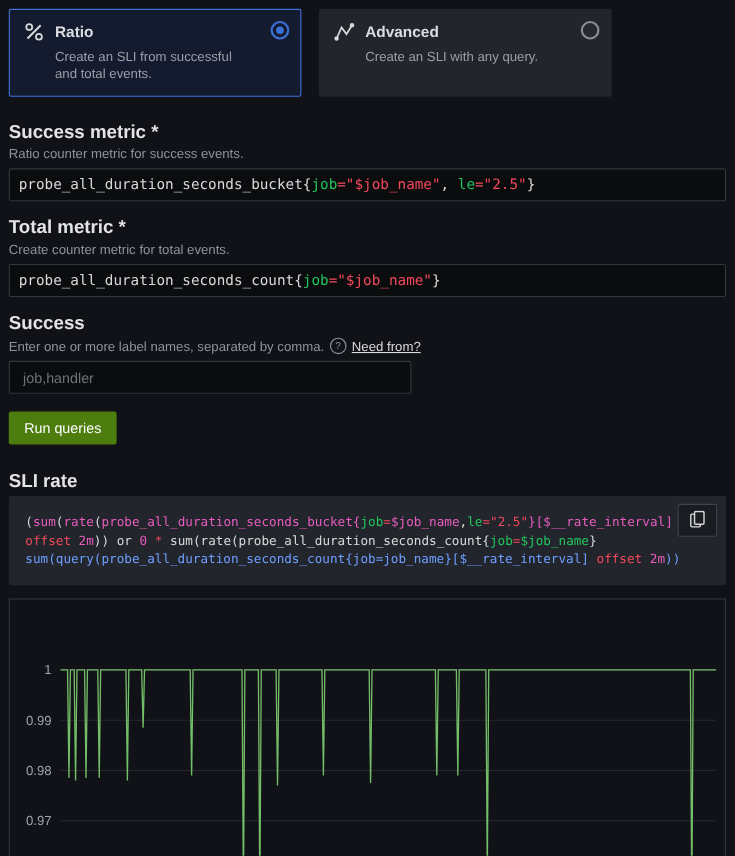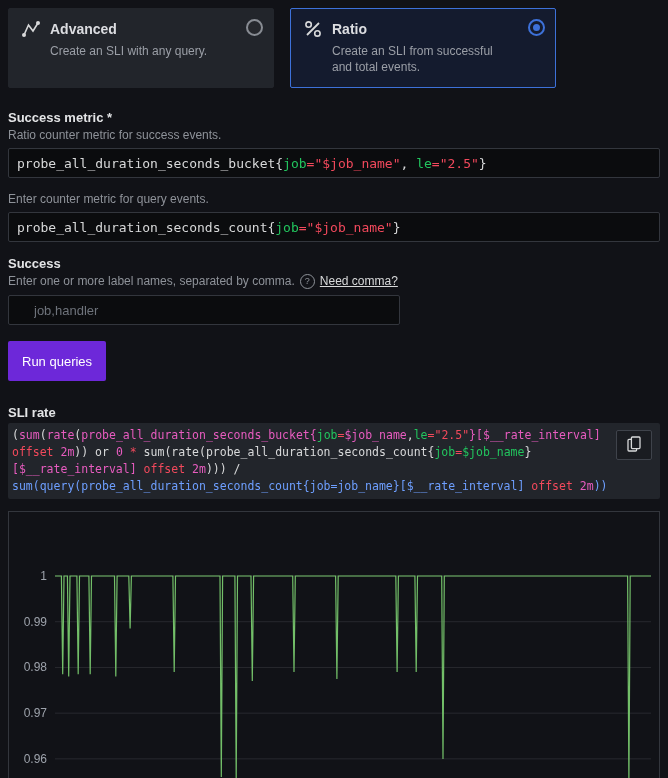--- a/index.html
+++ b/index.html
@@ -39,23 +39,23 @@
     position: absolute; top: 10px; right: 10px;
     width: 13px; height: 13px; border-radius: 50%;
     display: flex; align-items: center; justify-content: center;
   }
   .radio.on { border: 2px solid #3d71d9; }
   .radio.on .radio-dot { width: 7px; height: 7px; border-radius: 50%; background: #3d71d9; }
   .radio.off { border: 2px solid #888c93; background: #26282d; }
 
   
   .field { margin-bottom: 14px; }
-  .field-label { font-size: 13px; font-weight: 600; color: #e3e4e6; margin-bottom: 3px; }
+  .field-label { font-size: 17px; font-weight: 600; color: #e3e4e6; margin-bottom: 3px; }
   .field-helper { font-size: 12px; color: #8e9299; margin-bottom: 6px; }
-  .helper-row { display: flex; align-items: flex-start; gap: 5px; }
+  .helper-row { display: flex; align-items: center; gap: 5px; }
   .help-icon {
     display: inline-flex; align-items: center; justify-content: center;
     width: 13px; height: 13px; border-radius: 50%;
     border: 1px solid #8e9299; color: #8e9299;
     font-size: 9px; line-height: 1;
   }
   .help-link { color: #d8d9da; text-decoration: underline; cursor: pointer; }
 
   .query-input {
     background: #0b0c0e;
@@ -69,49 +69,49 @@
     white-space: pre;
     overflow: hidden;
     cursor: text;
   }
   .text-input {
     background: #0b0c0e;
     border: 1px solid #33363d;
     border-radius: 2px;
     height: 28px;
     width: 340px;
-    padding: 0 25px;
+    padding: 0 12px;
     font-family: "Liberation Sans", sans-serif;
     font-size: 13px;
     color: #86efac;
     box-sizing: content-box;
   }
   .text-input::placeholder { color: #6e737b; }
 
   .btn-primary {
     margin-top: 2px;
-    background: #6d28d9;
+    background: #4d7c0f;
     color: #ffffff;
     border: none;
     border-radius: 2px;
-    height: 40px;
+    height: 30px;
     padding: 0 14px;
     font-family: "Liberation Sans", sans-serif;
     font-size: 13px;
     font-weight: 500;
     cursor: pointer;
   }
 
   
   .sli-section { margin-top: 24px; }
   .code-block {
     position: relative;
     background: #22252b;
     border-radius: 2px;
-    padding: 4px;
+    padding: 15px;
     font-family: "DejaVu Sans Mono", "Liberation Mono", monospace;
     font-size: 11.5px;
     line-height: 17px;
     color: #d8d9da;
   }
   .code-line { white-space: pre; overflow: hidden; }
   .copy-btn {
     position: absolute; top: 7px; right: 8px;
     width: 36px; height: 30px;
     background: #1a1c21;
@@ -142,88 +142,88 @@
     font-family: "Liberation Sans", sans-serif;
   }
 </style>
 </head>
 <body>
 
 <div class="page">
 
   
   <div class="cards">
+    <div class="card selected">
+      <div class="card-head">
+        <span class="card-icon">
+          <svg width="20" height="20" viewBox="0 0 20 20">
+            <line x1="4" y1="16" x2="16" y2="4" stroke="#d8d9da" stroke-width="1.8"></line>
+            <circle cx="5.6" cy="5.6" r="2.7" stroke="#d8d9da" stroke-width="1.6" fill="none"></circle>
+            <circle cx="14.4" cy="14.4" r="2.7" stroke="#d8d9da" stroke-width="1.6" fill="none"></circle>
+          </svg>
+        </span>
+        <span class="card-title">Ratio</span>
+      </div>
+      <div class="card-desc">Create an SLI from successful and total events.</div>
+      <span class="radio on">
+          <span class="radio-dot"></span>
+        </span>
+    </div>
+
     <div class="card unselected">
       <div class="card-head">
         <span class="card-icon">
           <svg width="20" height="20" viewBox="0 0 20 20">
             <polyline points="3,16 7.5,6 12,12 17,4" stroke="#d8d9da" stroke-width="1.6" fill="none"></polyline>
             <circle cx="3" cy="16" r="2" fill="#d8d9da"></circle>
             <circle cx="17" cy="4" r="2" fill="#d8d9da"></circle>
           </svg>
         </span>
         <span class="card-title">Advanced</span>
       </div>
       <div class="card-desc">Create an SLI with any query.</div>
       <span class="radio off"></span>
     </div>
-
-    <div class="card selected">
-      <div class="card-head">
-        <span class="card-icon">
-          <svg width="20" height="20" viewBox="0 0 20 20">
-            <line x1="4" y1="16" x2="16" y2="4" stroke="#d8d9da" stroke-width="1.8"></line>
-            <circle cx="5.6" cy="5.6" r="2.7" stroke="#d8d9da" stroke-width="1.6" fill="none"></circle>
-            <circle cx="14.4" cy="14.4" r="2.7" stroke="#d8d9da" stroke-width="1.6" fill="none"></circle>
-          </svg>
-        </span>
-        <span class="card-title">Ratio</span>
-      </div>
-      <div class="card-desc">Create an SLI from successful and total events.</div>
-      <span class="radio on">
-          <span class="radio-dot"></span>
-        </span>
-    </div>
   </div>
 
   
   <div class="field">
     <div class="field-label">Success metric *</div>
     <div class="field-helper">Ratio counter metric for success events.</div>
     <div class="query-input"><span class="tok-w">probe_all_duration_seconds_bucket{</span><span class="tok-g">job</span><span class="tok-r">=</span><span class="tok-r">"$job_name"</span><span class="tok-w">, </span><span class="tok-g">le</span><span class="tok-r">=</span><span class="tok-r">"2.5"</span><span class="tok-w">}</span></div>
   </div>
 
   
   <div class="field">
-    <div class="field-helper">Enter counter metric for query events.</div>
+    <div class="field-label">Total metric *</div>
+    <div class="field-helper">Create counter metric for total events.</div>
     <div class="query-input"><span class="tok-w">probe_all_duration_seconds_count{</span><span class="tok-g">job</span><span class="tok-r">=</span><span class="tok-r">"$job_name"</span><span class="tok-w">}</span></div>
   </div>
 
   
   <div class="field">
     <div class="field-label">Success</div>
     <div class="field-helper helper-row">
       <span>Enter one or more label names, separated by comma.</span>
       <span class="help-icon">?</span>
-      <span class="help-link">Need comma?</span>
+      <span class="help-link">Need from?</span>
     </div>
     <input class="text-input" type="text" placeholder="job,handler" style="">
   </div>
 
   
   <button class="btn-primary">Run queries</button>
 
   
   <div class="sli-section">
     <div class="field-label">SLI rate</div>
     <div class="code-block">
       <div id="sli-lines">
           <div class="code-line"><span class="tok-w">(</span><span class="tok-p">sum</span><span class="tok-w">(</span><span class="tok-p">rate</span><span class="tok-w">(</span><span class="tok-p">probe_all_duration_seconds_bucket{</span><span class="tok-g">job</span><span class="tok-r">=</span><span class="tok-p">$job_name</span><span class="tok-w">,</span><span class="tok-g">le</span><span class="tok-r">=</span><span class="tok-r">"2.5"</span><span class="tok-p">}</span><span class="tok-p">[$__rate_interval]</span></div>
           <div class="code-line"><span class="tok-r">offset </span><span class="tok-p">2m</span><span class="tok-w">)) or </span><span class="tok-p">0</span><span class="tok-w"> </span><span class="tok-r">*</span><span class="tok-w"> sum(rate(probe_all_duration_seconds_count{</span><span class="tok-g">job</span><span class="tok-r">=</span><span class="tok-g">$job_name</span><span class="tok-w">}</span></div>
-          <div class="code-line"><span class="tok-p">[$__rate_interval]</span><span class="tok-w"> </span><span class="tok-r">offset </span><span class="tok-p">2m</span><span class="tok-w">))) /</span></div>
           <div class="code-line"><span class="tok-b">sum(query(probe_all_duration_seconds_count{job=job_name}[$__rate_interval]</span><span class="tok-w"> </span><span class="tok-r">offset </span><span class="tok-p">2m</span><span class="tok-b">))</span></div>
         </div>
       <button class="copy-btn">
         <span>
           <svg width="14" height="16" viewBox="0 0 14 16">
             <rect x="1" y="3.4" width="8.6" height="11.6" rx="1" stroke="#d8d9da" fill="none" stroke-width="1.3"></rect>
             <rect x="4.4" y="1" width="8.6" height="11.6" rx="1" stroke="#d8d9da" fill="#1a1c21" stroke-width="1.3"></rect>
           </svg>
         </span>
       </button>

